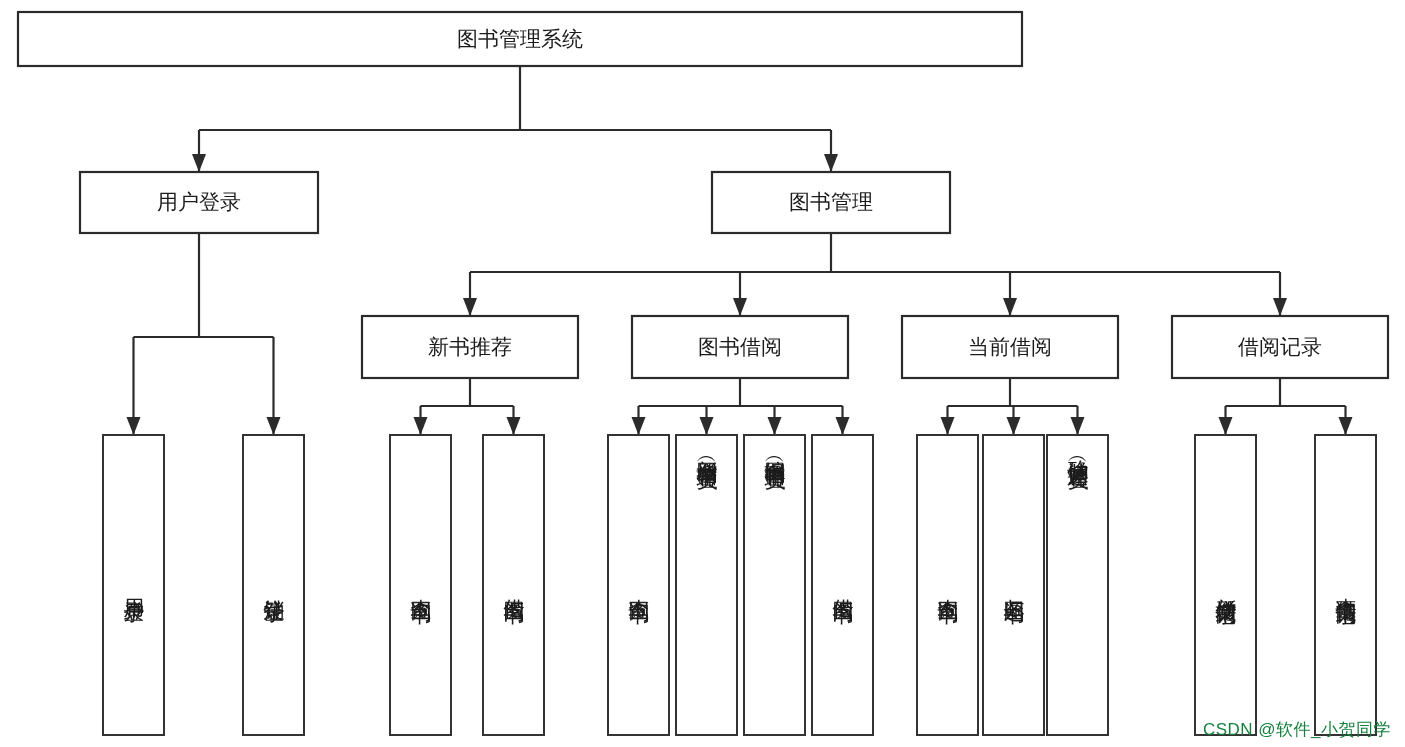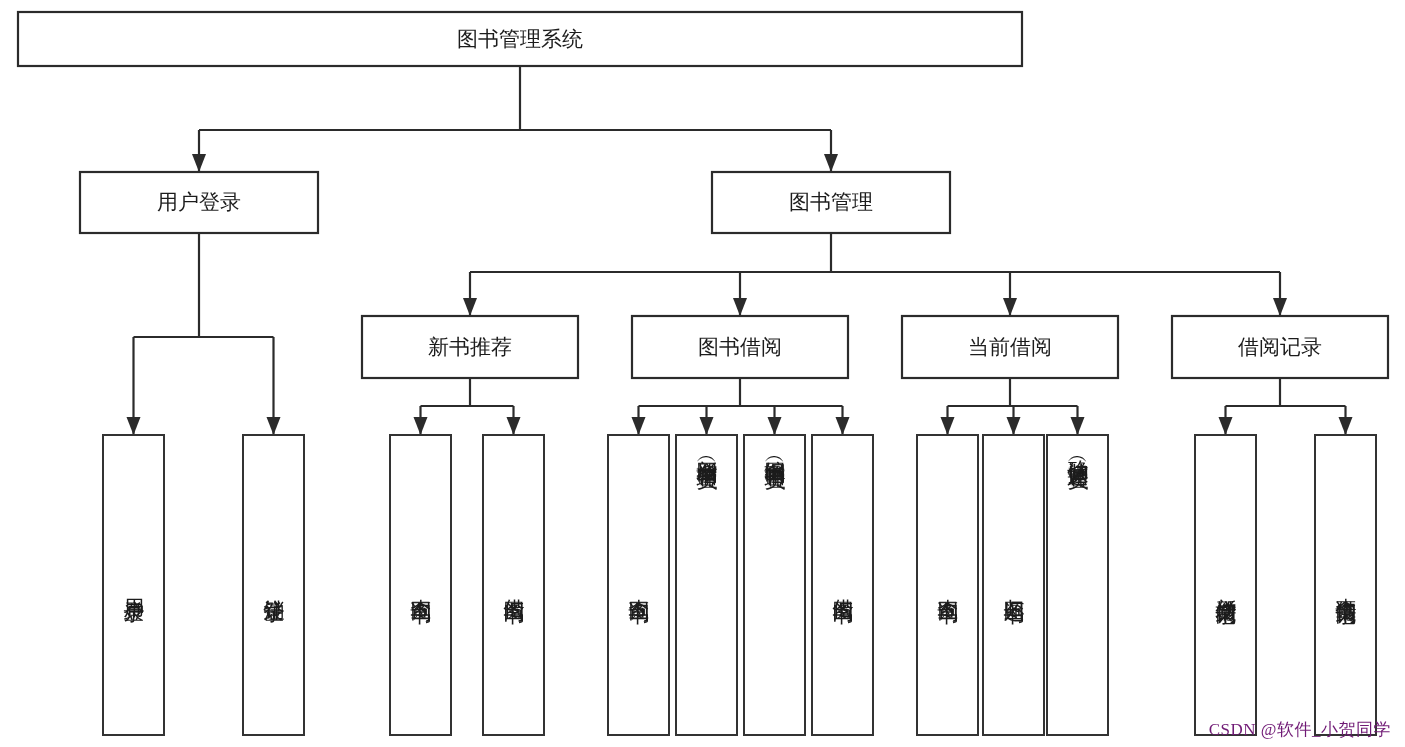--- a/index.html
+++ b/index.html
@@ -71,23 +71,23 @@
     text-align: center;
     white-space: nowrap;
   }
   .vlabel-top {
     align-items: flex-start;
   }
   #watermark {
     position: absolute;
     right: 14px;
     bottom: 6px;
-    font-family: Liberation Serif, serif;
+    font-family: Liberation Sans, sans-serif;
     font-size: 17px;
-    color: #701a75;
+    color: #15803d;
     letter-spacing: 0.5px;
     user-select: none;
     text-align: center;
   }
 </style>
 </head>
 <body>
 
 <div id="diagram-root">
   <svg class="tree-canvas" viewBox="0 0 1405 747">

